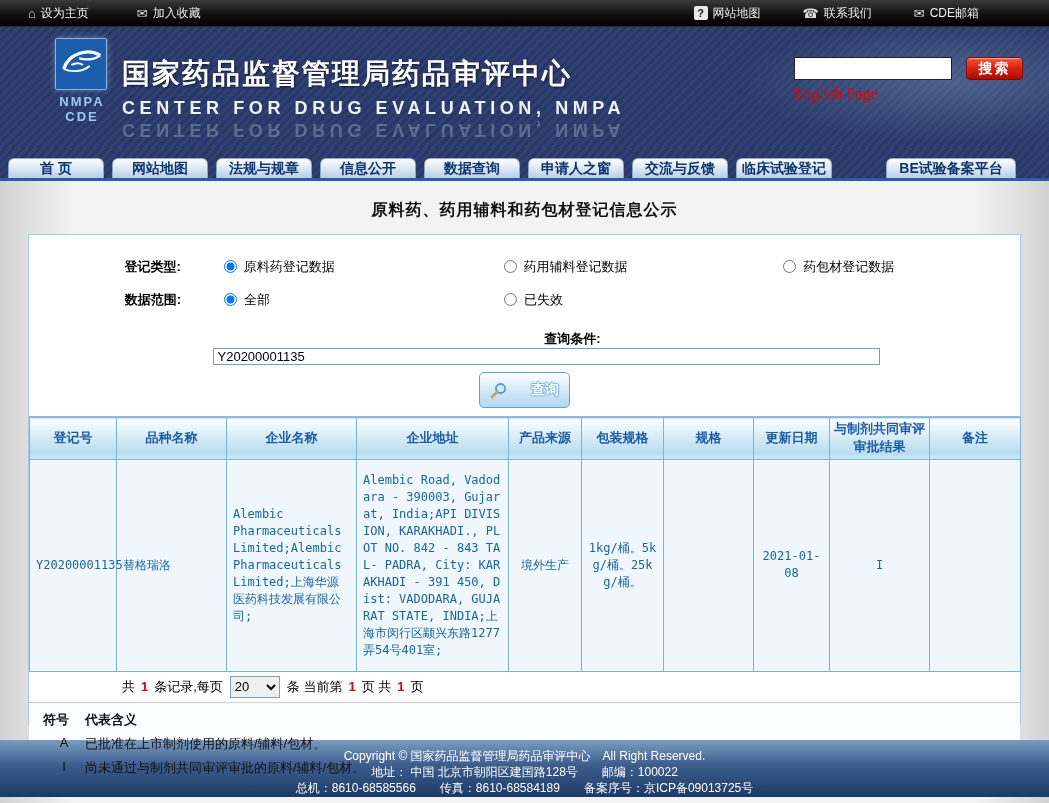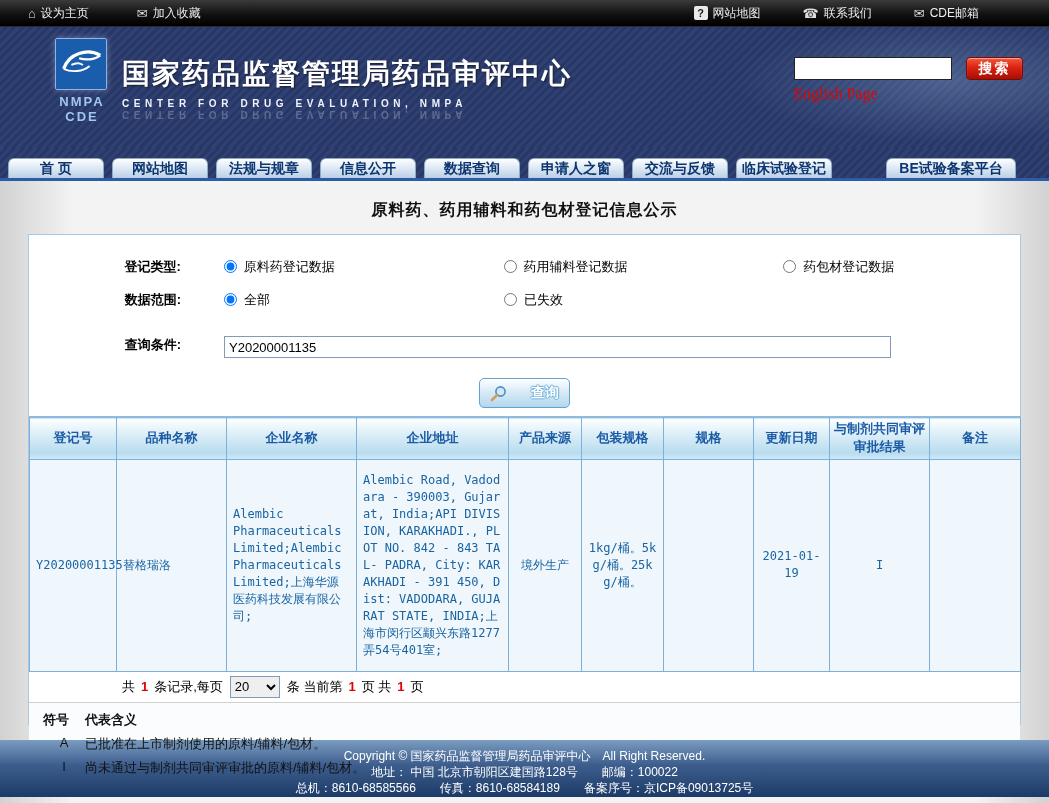--- a/index.html
+++ b/index.html
@@ -23,21 +23,21 @@
     background:repeating-linear-gradient(135deg,#2f4074 0 3px,#293764 3px 6px); }
   .header::after { content:""; position:absolute; right:0; top:0; width:330px; height:100%;
     background:radial-gradient(ellipse at 70% 45%, rgba(130,160,200,.38), rgba(130,160,200,0) 65%); }
   .logo-wrap { position:absolute; left:55px; top:11px; width:54px; text-align:center; z-index:2; }
   .logo-box { width:52px; height:52px; background:#1a5dad; border:1px solid #8fb4de; border-radius:2px;
     box-shadow:0 0 6px rgba(160,190,230,.5); display:block; }
   .logo-caption { color:#9fc6ef; font-size:13px; letter-spacing:2px; margin-top:4px; font-weight:bold; }
   .title-wrap { position:absolute; left:122px; top:28px; z-index:2; }
   .title-cn { color:#fff; font-size:28px; font-weight:bold; letter-spacing:2px;
     text-shadow:1px 1px 2px rgba(0,0,0,.55); white-space:nowrap; }
-  .title-en { color:#eef3fb; font-size:10px; font-weight:bold; letter-spacing:4.6px;
+  .title-en { color:#eef3fb; font-size:18px; font-weight:bold; letter-spacing:4.6px;
     margin-top:5px; white-space:nowrap; }
   .title-en-reflect { transform:scaleY(-1); opacity:.3; margin-top:0px; color:#cdd8ea; }
   .search-wrap { position:absolute; right:26px; top:30px; z-index:3; }
   .hdr-search-input { width:158px; height:23px; border:1px solid #222; background:#fff;
     font-size:13px; padding:0 4px; vertical-align:middle; }
   .hdr-search-btn { width:57px; height:23px; margin-left:10px; vertical-align:middle; cursor:pointer;
     background:linear-gradient(#f4573a,#d92313 45%,#a80f04); color:#fff; font-weight:bold;
     font-size:14px; border:1px solid #7c0b02; border-radius:4px; letter-spacing:2px;
     box-shadow:inset 0 1px 1px rgba(255,255,255,.5); }
   .english-link { display:inline-block; margin-top:5px; color:#e80000; font-size:16px;
@@ -59,25 +59,25 @@
     font-size:16px; font-weight:bold; color:#111; letter-spacing:1px; }
   .content-box { margin:0 28px 15px 28px; height:491px; background:#fff;
     border:1px solid #a9c8e6; }
 
   
   .qform { padding-top:15px; font-size:13px; color:#000; }
   .form-row { display:flex; align-items:center; height:33px; }
   .form-label { width:152px; text-align:right; font-weight:bold; font-size:13px; }
   .opt-cell { width:280px; display:flex; align-items:center; padding-left:43px; }
   .opt-cell input { margin-right:7px; }
-  .query-row { display:flex; height:30px; margin-top:20px; }
+  .query-row { display:flex; align-items:center; height:30px; margin-top:14px;flex-direction:column; }
   .query-input { width:667px; height:22px; margin-left:43px; border:1px solid #7f9db9;
     font-size:13px; padding:0 4px; color:#000; }
   .btn-row { text-align:center; margin-top:12px; }
-  .query-btn { display:inline-flex; align-items:center; gap:24px; height:30px; padding:0 10px;
+  .query-btn { display:inline-flex; align-items:center; gap:24px; height:36px; padding:0 10px;
     cursor:pointer; background:linear-gradient(#ffffff,#d8ebf7 45%,#b4d7ee); border:1px solid #62a2d2;
     border-radius:5px; font-size:14px; font-weight:bold; color:#fff;
     text-shadow:-1px 0 1px #6fb0dd,1px 0 1px #6fb0dd,0 -1px 1px #6fb0dd,0 1px 1px #6fb0dd; }
 
   
   .rtable { width:100%; border-collapse:collapse; margin-top:8px; table-layout:fixed; }
   .rtable th { background:linear-gradient(#ffffff,#dceef8 40%,#b8dcee 85%,#cfe8f4);
     color:#1b5ba5; font-size:13px; font-weight:bold; height:42px;
     border:1px solid #7fb0d9; border-top:2px solid #8fb9de; padding:2px; }
   .rtable td { background:#eff7fc; color:#1a64a2; font-size:12px; line-height:17px;
@@ -254,21 +254,21 @@
         </thead>
         <tbody>
           <tr>
             <td class="c">Y20200001135</td>
             <td class="wrapword">替格瑞洛</td>
             <td class="wrapword">Alembic Pharmaceuticals Limited;Alembic Pharmaceuticals Limited;上海华源医药科技发展有限公司;</td>
             <td class="wrapall">Alembic Road, Vadodara - 390003, Gujarat, India;API DIVISION, KARAKHADI., PLOT NO. 842 - 843 TAL- PADRA, City: KARAKHADI - 391 450, Dist: VADODARA, GUJARAT STATE, INDIA;上海市闵行区颛兴东路1277 弄54号401室;</td>
             <td class="c">境外生产</td>
             <td class="c wrapall">1kg/桶。5kg/桶。25kg/桶。</td>
             <td class="c"></td>
-            <td class="c">2021-01-19</td>
+            <td class="c">2021-01-08</td>
             <td class="c">I</td>
             <td class="c"></td>
           </tr>
         </tbody>
       </table>
 
       <div class="pagebar">
         <span>共</span>
           <span class="red">1</span>
           <span>条记录,每页</span>

